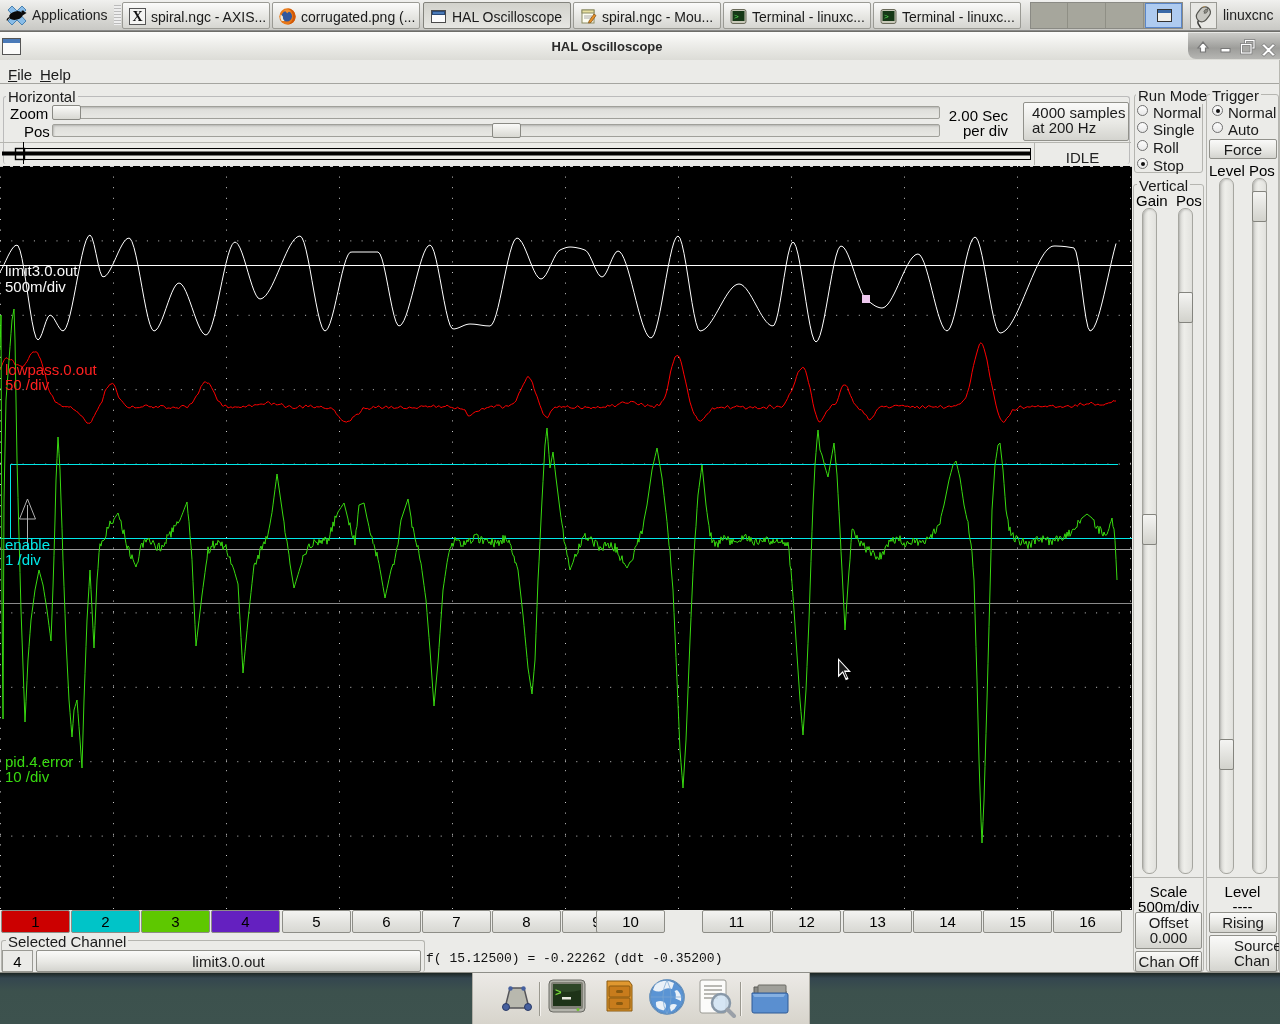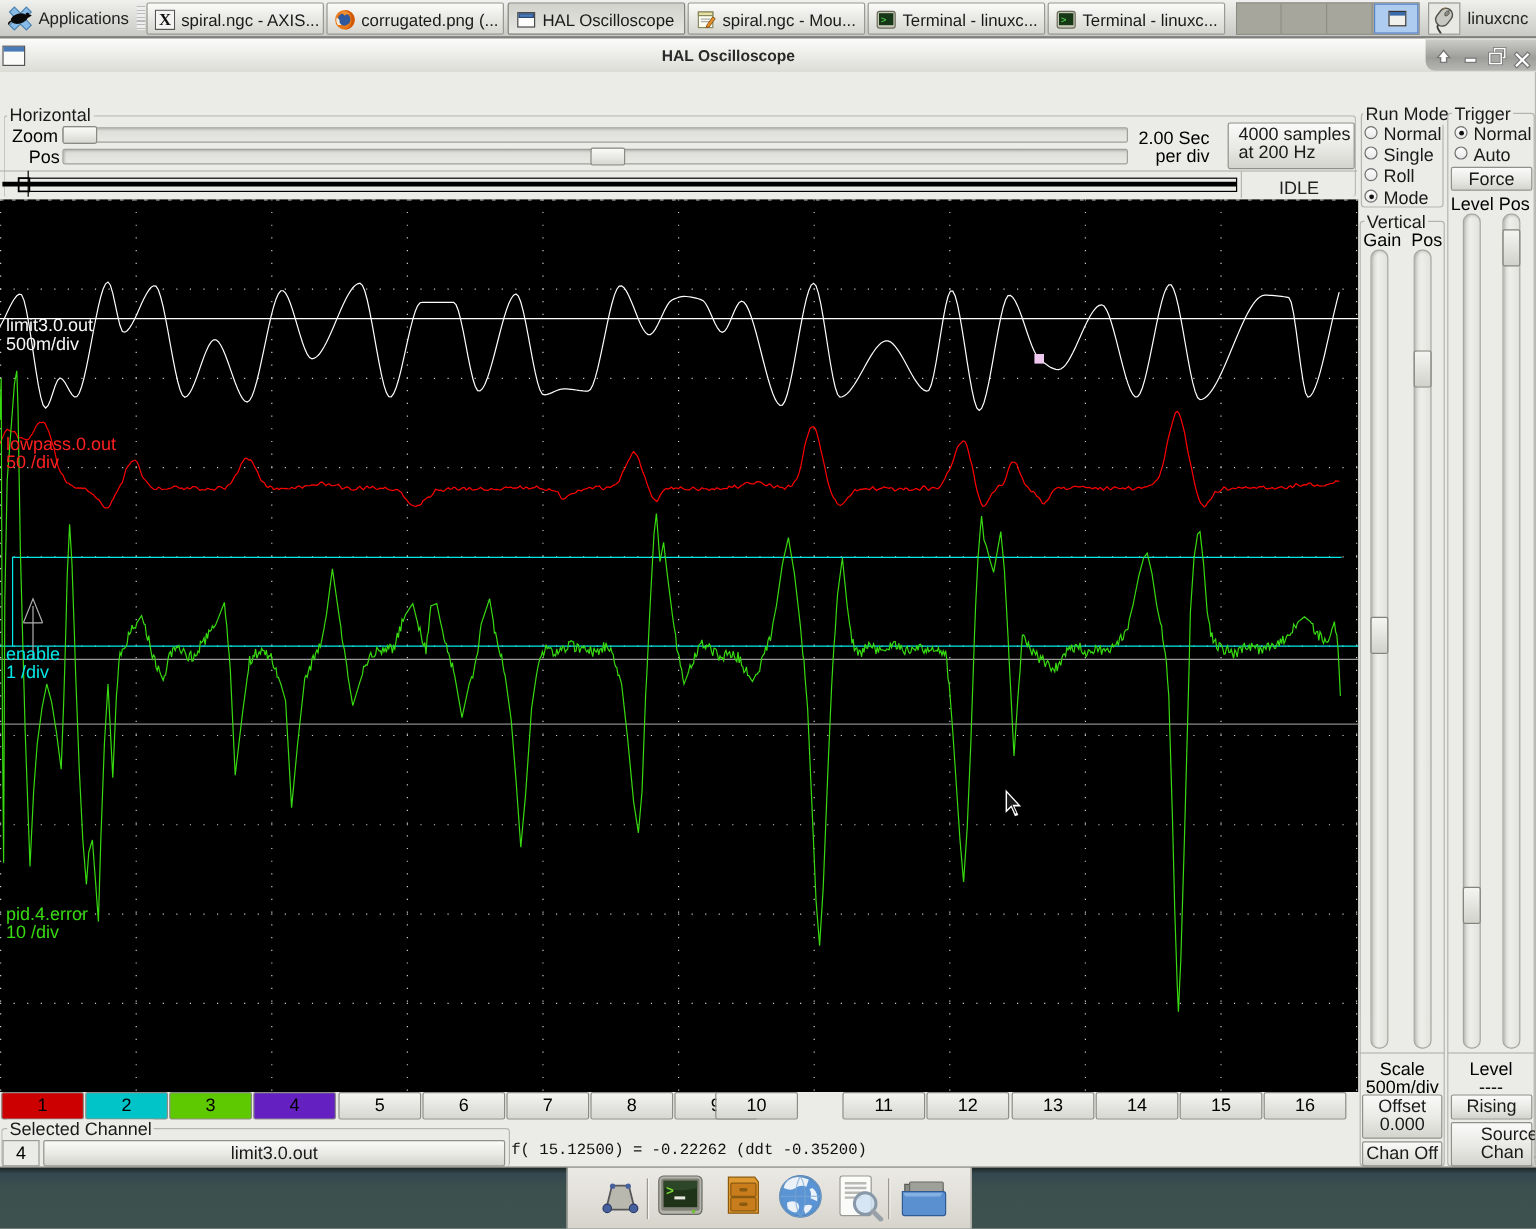--- a/index.html
+++ b/index.html
@@ -166,20 +166,24 @@
           <path d="M10 16 L15 10 L20 16 L17.5 16 L17.5 20 L12.5 20 L12.5 16 Z" fill="#fff" stroke="#777" stroke-width="1.2"></path>
           <rect x="33" y="16.5" width="9" height="3.5" fill="#fff" stroke="#777" stroke-width="1"></rect>
           <g>
             <rect x="57.5" y="8.5" width="8.5" height="7.5" fill="none" stroke="#777" stroke-width="2.6"></rect>
             <rect x="57.5" y="8.5" width="8.5" height="7.5" fill="none" stroke="#fff" stroke-width="1.2"></rect>
             <rect x="53.5" y="12.5" width="9.5" height="8.5" fill="#a8a8a5" stroke="#777" stroke-width="2.6"></rect>
             <rect x="53.5" y="12.5" width="9.5" height="8.5" fill="none" stroke="#fff" stroke-width="1.2"></rect>
           </g>
           <path d="M76 11.5 L80.5 16 L85 11.5 L87 13.5 L82.5 18 L87 22.5 L85 24.5 L80.5 20 L76 24.5 L74 22.5 L78.5 18 L74 13.5Z" fill="#fff" stroke="#777" stroke-width="1"></path>
         </svg></div>
+</div>
+<div id="menubar" class="abs">
+<div class="mitem" style="left:8px;"><u>F</u>ile</div>
+<div class="mitem" style="left:40px;"><u>H</u>elp</div>
 </div>
 <div class="gframe" style="left:3px;top:96px;width:1127px;height:68px;border-color:#bbb;border-bottom:none;"></div>
 <div class="glabel" style="left:6px;top:88px;">Horizontal</div>
 <div class="abs" style="left:10px;top:105px;font-size:15px;">Zoom</div>
 <div class="htrough" style="left:52px;top:106px;width:888px;"></div>
 <div class="hhandle" style="left:52px;top:105px;"></div>
 <div class="abs" style="left:24px;top:123px;font-size:15px;">Pos</div>
 <div class="htrough" style="left:52px;top:124px;width:888px;"></div>
 <div class="hhandle" style="left:492px;top:123px;"></div>
 <div class="abs" style="left:940px;top:107px;width:68px;text-align:right;font-size:15px;">2.00 Sec</div>
@@ -247,21 +251,21 @@
     </svg>
 <div class="gframe" style="left:1134px;top:94px;width:69px;height:79px;"></div>
 <div class="glabel" style="left:1136px;top:87px;">Run Mode</div>
 <div class="radio " style="left:1137px;top:105px;"></div>
 <div class="rlabel" style="left:1153px;top:104px;">Normal</div>
 <div class="radio " style="left:1137px;top:122px;"></div>
 <div class="rlabel" style="left:1153px;top:121px;">Single</div>
 <div class="radio " style="left:1137px;top:140px;"></div>
 <div class="rlabel" style="left:1153px;top:139px;">Roll</div>
 <div class="radio sel" style="left:1137px;top:158px;"></div>
-<div class="rlabel" style="left:1153px;top:157px;">Mode</div>
+<div class="rlabel" style="left:1153px;top:157px;">Stop</div>
 <div class="gframe" style="left:1206px;top:94px;width:73px;height:878px;"></div>
 <div class="glabel" style="left:1210px;top:87px;">Trigger</div>
 <div class="radio sel" style="left:1212px;top:105px;"></div>
 <div class="rlabel" style="left:1228px;top:104px;">Normal</div>
 <div class="radio " style="left:1212px;top:122px;"></div>
 <div class="rlabel" style="left:1228px;top:121px;">Auto</div>
 <div class="gbtn" style="left:1209px;top:139px;width:68px;height:20px;line-height:19px;">Force</div>
 <div class="abs" style="left:1209px;top:162px;font-size:15px;">Level Pos</div>
 <div class="vtrough" style="left:1219px;top:178px;height:696px;"></div>
 <div class="vhandle" style="left:1219px;top:739px;"></div>

